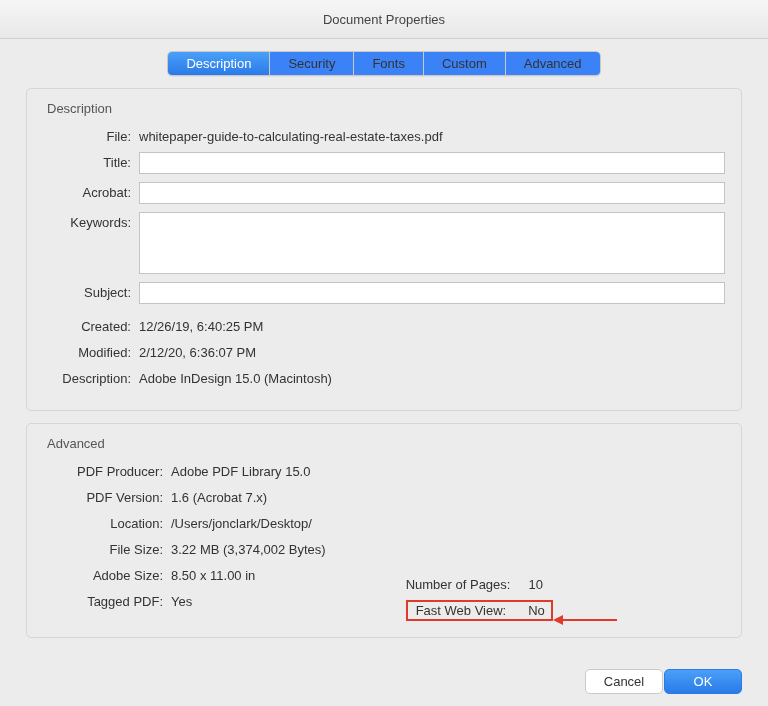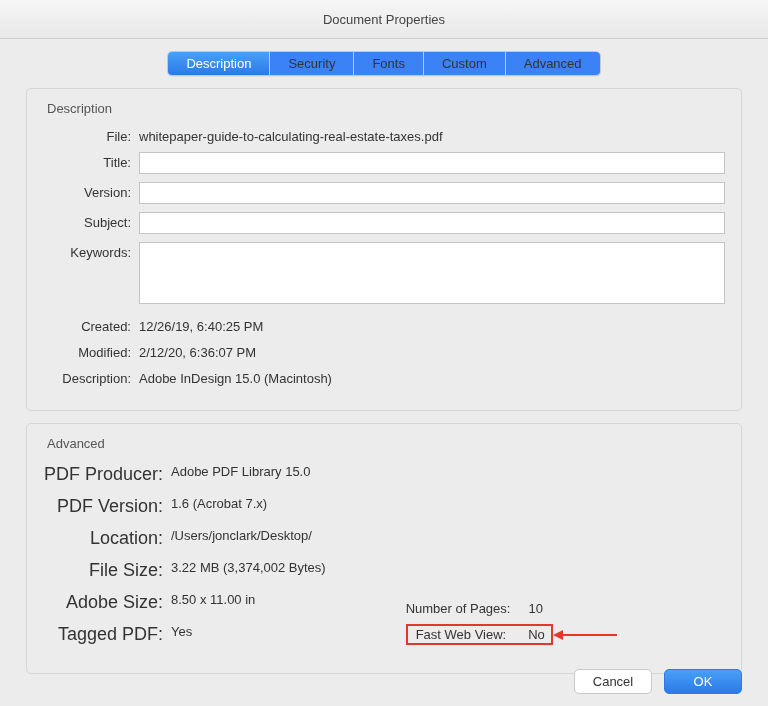--- a/index.html
+++ b/index.html
@@ -73,21 +73,21 @@
       padding-top: 3px;
       color: #333;
       font-size: 13px;
     }
     .label-col2 {
       width: 128px;
       text-align: right;
       padding-right: 8px;
       padding-top: 3px;
       color: #333;
-      font-size: 18px;
+      font-size: 13px;
     }
     .value-col {
       flex: 1;
       padding-top: 3px;
       font-size: 13px;
       color: #333;
     }
     .text-input {
       flex: 1;
       height: 22px;
@@ -155,21 +155,21 @@
       top: -4px;
       border-style: solid;
       border-width: 5px 10px 5px 0;
       border-color: transparent #e03b2a transparent transparent;
     }
     .footer {
       position: absolute;
       bottom: 12px;
       right: 26px;
       display: flex;
-      gap: 12px;
+      gap: 1px;
     }
     .btn {
       min-width: 78px;
       padding: 4px 14px;
       font-size: 13px;
       border-radius: 5px;
       border: 1px solid #c9c9c9;
       background: #fff;
       cursor: pointer;
       text-align: center;
@@ -203,30 +203,30 @@
 
   <div class="row">
     <div class="label-col">File:</div>
     <div class="value-col">whitepaper-guide-to-calculating-real-estate-taxes.pdf</div>
   </div>
   <div class="row">
     <div class="label-col">Title:</div>
     <input class="text-input" type="text" value="" style="">
   </div>
   <div class="row">
-    <div class="label-col">Version:</div>
+    <div class="label-col">Acrobat:</div>
     <input class="text-input" type="text" value="" style="">
+  </div>
+  <div class="row">
+    <div class="label-col">Keywords:</div>
+    <textarea class="textarea" style=""></textarea>
   </div>
   <div class="row">
     <div class="label-col">Subject:</div>
     <input class="text-input" type="text" value="" style="">
-  </div>
-  <div class="row">
-    <div class="label-col">Keywords:</div>
-    <textarea class="textarea" style=""></textarea>
   </div>
   <div class="spacer"></div>
   <div class="row">
     <div class="label-col">Created:</div>
     <div class="value-col">12/26/19, 6:40:25 PM</div>
   </div>
   <div class="row">
     <div class="label-col">Modified:</div>
     <div class="value-col">2/12/20, 6:36:07 PM</div>
   </div>
@@ -264,21 +264,21 @@
       <div class="row" style="margin-bottom:12px;">
         <div class="label-col2">Tagged PDF:</div>
         <div class="value-col">Yes</div>
       </div>
     </div>
     <div class="adv-right">
       <div class="adv-right-row">
         <div class="adv-right-label">Number of Pages:</div>
         <div class="adv-right-value">10</div>
       </div>
-      <div class="adv-right-row" style="margin-bottom:12px; align-items:center;">
+      <div class="adv-right-row" style="margin-bottom:0; align-items:flex-end;">
         <span class="highlight-box">
           <span class="adv-right-label" style="padding-right:12px;">Fast Web View:</span>
           <span class="adv-right-value">No</span>
         </span>
         <span class="arrow"></span>
       </div>
     </div>
   </div>
 </div>
 

